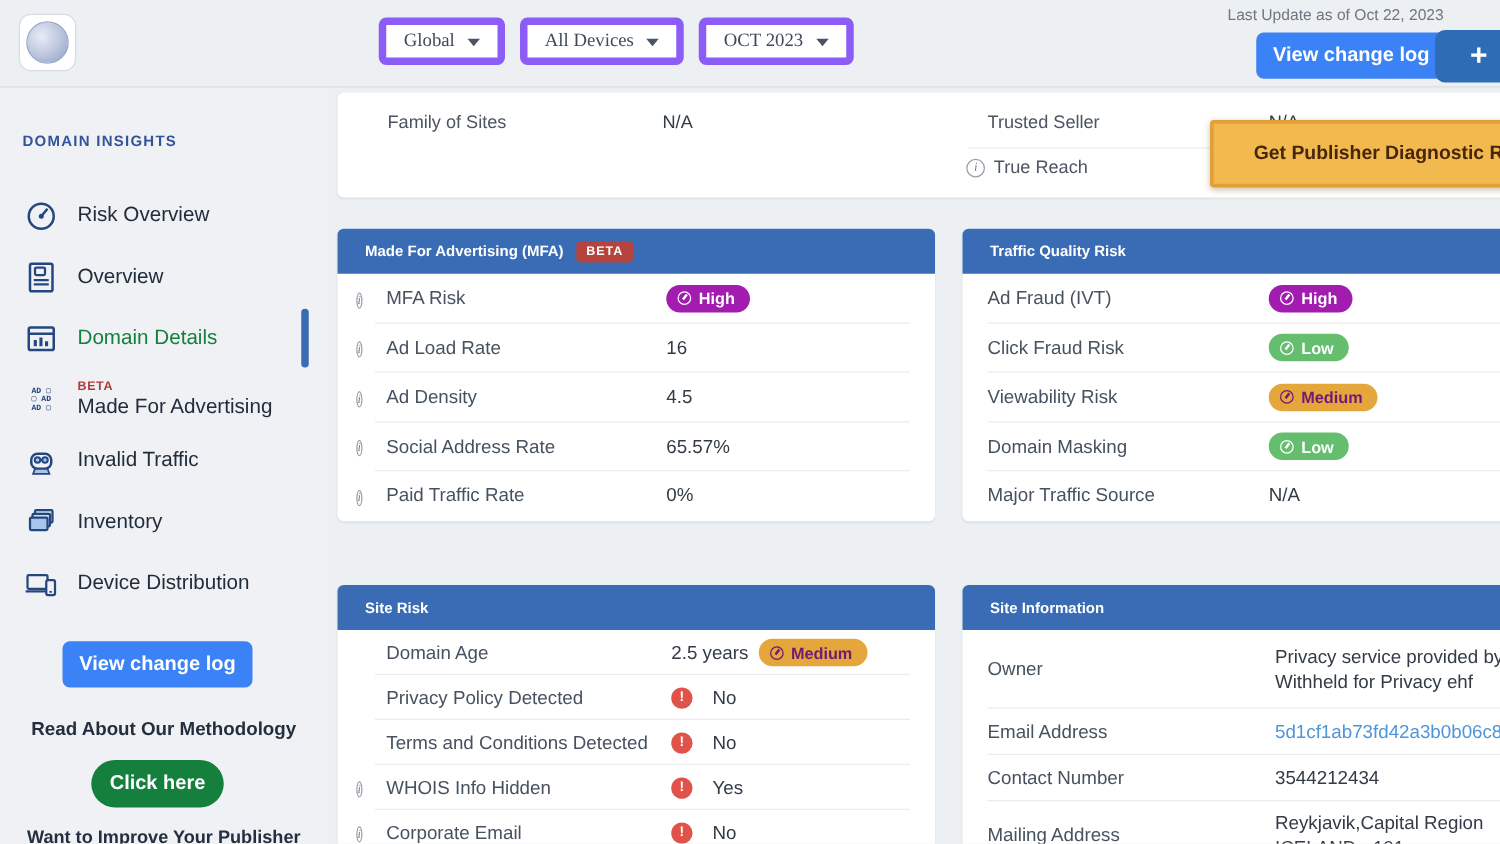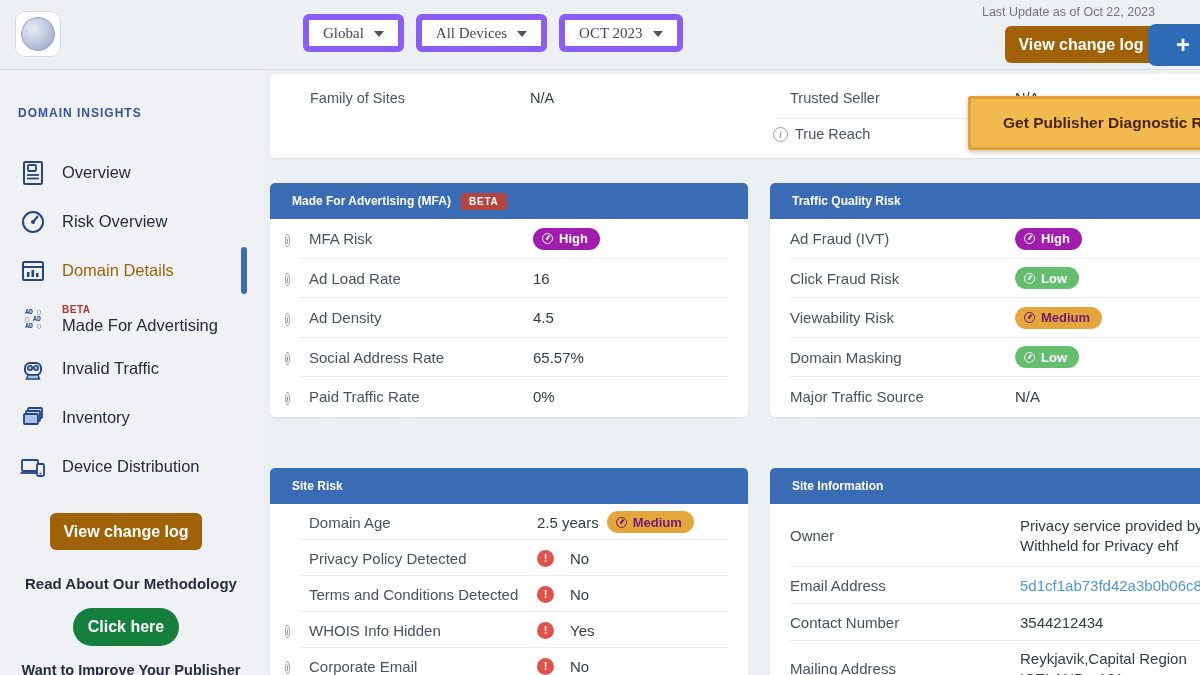--- a/index.html
+++ b/index.html
@@ -28,21 +28,21 @@
   }
   .filters { position:absolute; left:303px; top:14px; display:flex; gap:12px; }
   .dropdown {
     height:38px; background:#fff; border:6px solid #8b5cf6; border-radius:6px;
     display:flex; align-items:center; gap:10px; padding:0 14px;
     font-size:15px; color:#3F4A59; cursor:pointer;font-family:Liberation Serif, serif;
   }
   .chevron-down { width:0; height:0; border-left:5px solid transparent; border-right:5px solid transparent; border-top:6px solid #4A5563; margin-top:2px; }
   .last-update { position:absolute; right:45px; top:5px; font-size:12.5px; color:#6E7681; }
   .btn-blue {
-    background:#a16207; color:#fff; border:none; border-radius:6px;
+    background:#3b82f6; color:#fff; border:none; border-radius:6px;
     font-size:16px; font-weight:bold; font-family:"Liberation Sans",sans-serif;
     cursor:pointer;
   }
   .topbar .view-log { position:absolute; right:43px; top:26px; width:152px; height:37px; }
   .plus-btn {
     position:absolute; right:-18px; top:24px; width:70px; height:42px;
     background:#2E6CB5; color:#fff; border:none; border-radius:8px;
     font-size:24px; font-weight:bold; cursor:pointer;
   }
 
@@ -51,21 +51,21 @@
   .sidebar-title {
     position:absolute; left:18px; top:36px;
     font-size:12px; font-weight:bold; letter-spacing:1px; color:#33549B;
   }
   .nav { position:absolute; left:0; top:78px; width:262px; }
   .nav-item {
     position:relative; height:49px; display:flex; align-items:center;
     padding-left:18px; gap:14px; cursor:pointer;
   }
   .nav-item .nav-label { font-size:16.5px; color:#222D3B; font-weight:500; }
-  .nav-item.active .nav-label { color:#a16207; }
+  .nav-item.active .nav-label { color:#15803d; }
   .active-bar {
     position:absolute; right:15px; top:1px; width:6px; height:47px;
     background:#3A6CB5; border-radius:3px;
   }
   .nav-icon { width:30px; height:30px; flex:none; display:flex; align-items:center; justify-content:center; }
   .nav-icon svg { width:28px; height:28px; }
   .beta-mini { font-size:10px; font-weight:bold; color:#B03A37; letter-spacing:0.5px; margin-bottom:1px; }
   .mfa-ads-icon {
     font-size:6.5px; font-weight:bold; color:#24477F; line-height:7px; text-align:left;
     font-family:"Liberation Mono", monospace;
@@ -189,38 +189,38 @@
   <button class="plus-btn">+</button>
 </div>
 
 <div class="sidebar">
   <div class="sidebar-title">DOMAIN INSIGHTS</div>
   <div class="nav">
 
     <div class="nav-item">
       <span class="nav-icon">
         <svg viewBox="0 0 28 28" fill="none">
+            <circle cx="14" cy="14" r="10" stroke="#24477F" stroke-width="2"></circle>
+            <line x1="14" y1="14" x2="19" y2="8" stroke="#24477F" stroke-width="2"></line>
+            <circle cx="14" cy="14" r="2" fill="#24477F"></circle>
+          </svg>
+      </span>
+      <span class="nav-label">Risk Overview</span>
+    </div>
+
+    <div class="nav-item">
+      <span class="nav-icon">
+        <svg viewBox="0 0 28 28" fill="none">
             <rect x="5" y="3" width="18" height="22" rx="1.5" stroke="#24477F" stroke-width="2"></rect>
             <rect x="9" y="6" width="8" height="6" rx="1" stroke="#24477F" stroke-width="1.8"></rect>
             <line x1="8" y1="16" x2="20" y2="16" stroke="#24477F" stroke-width="1.8"></line>
             <line x1="8" y1="19.5" x2="20" y2="19.5" stroke="#24477F" stroke-width="1.8"></line>
           </svg>
       </span>
       <span class="nav-label">Overview</span>
-    </div>
-
-    <div class="nav-item">
-      <span class="nav-icon">
-        <svg viewBox="0 0 28 28" fill="none">
-            <circle cx="14" cy="14" r="10" stroke="#24477F" stroke-width="2"></circle>
-            <line x1="14" y1="14" x2="19" y2="8" stroke="#24477F" stroke-width="2"></line>
-            <circle cx="14" cy="14" r="2" fill="#24477F"></circle>
-          </svg>
-      </span>
-      <span class="nav-label">Risk Overview</span>
     </div>
 
     <div class="nav-item active">
       <span class="nav-icon">
         <svg viewBox="0 0 28 28" fill="none">
             <rect x="4" y="5" width="20" height="18" rx="1.5" stroke="#24477F" stroke-width="2"></rect>
             <line x1="4" y1="10" x2="24" y2="10" stroke="#24477F" stroke-width="2"></line>
             <rect x="8" y="15" width="2.5" height="5" fill="#24477F"></rect>
             <rect x="12.5" y="13" width="2.5" height="7" fill="#24477F"></rect>
             <rect x="17" y="16" width="2.5" height="4" fill="#24477F"></rect>

